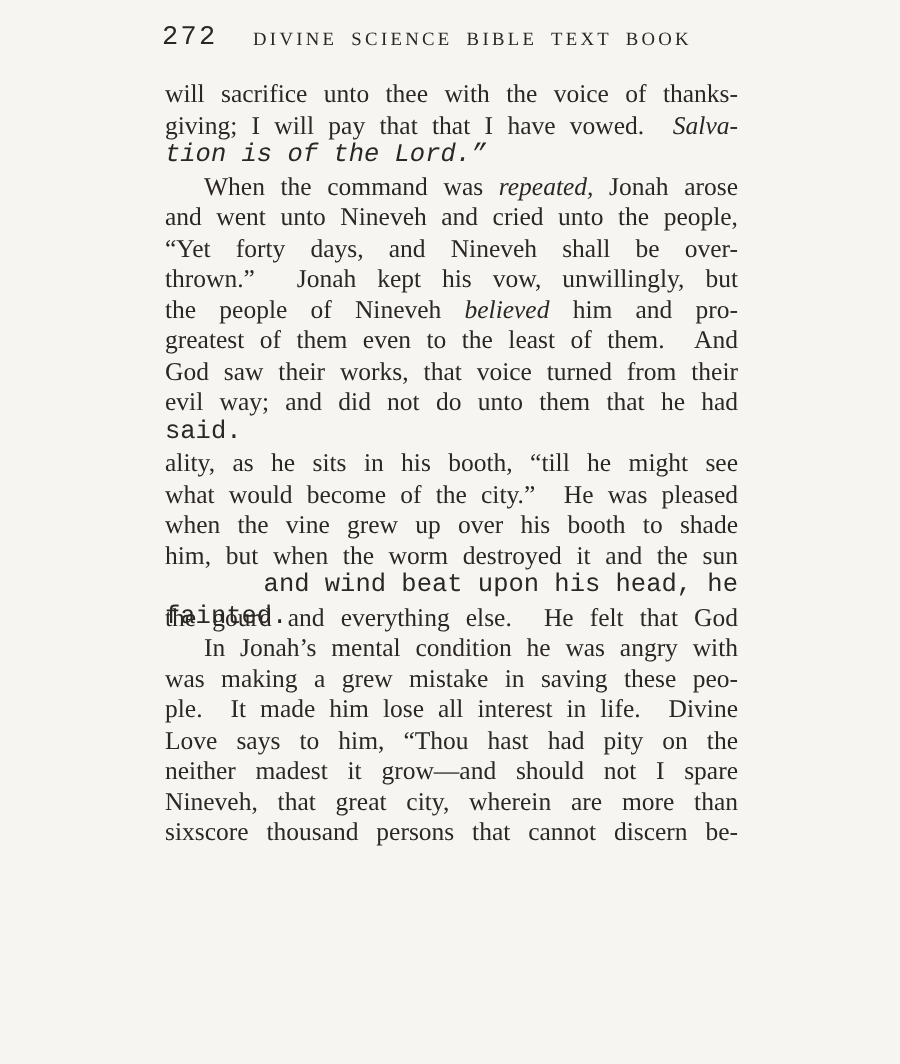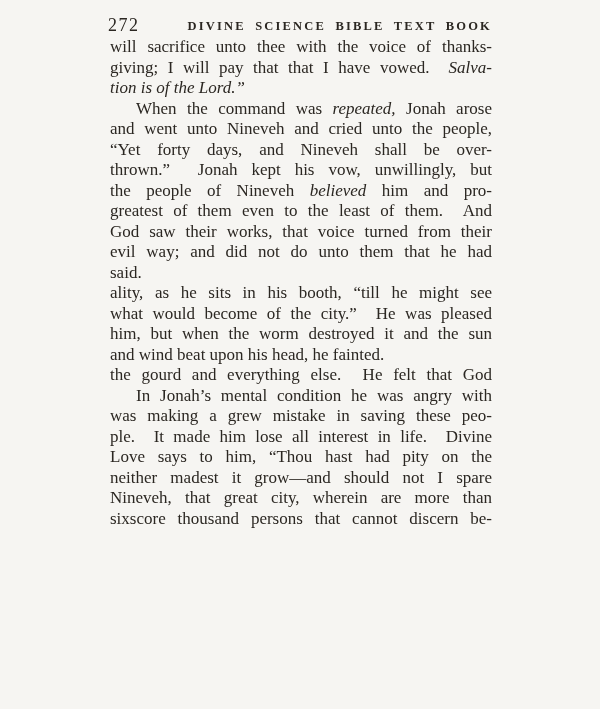--- a/index.html
+++ b/index.html
@@ -26,50 +26,52 @@
     left: 108px;
     width: 384px;
     height: 22px;
   }
   .pagenum {
     position: absolute;
     left: 0;
     top: 0;
     font-size: 18px;
     letter-spacing: 1.5px;
+    font-family: Liberation Mono, monospace;
   }
   .running {
     display: block;
-    text-align: right;
+    text-align: center;
     padding-left: 30px;
     font-size: 12.5px;
-    font-weight: bold;
+    font-weight: normal;
     letter-spacing: 2.2px;
     word-spacing: 4px;
     margin-top: 4px;
     white-space: nowrap;
   }
   .bodytext {
     position: absolute;
     left: 110px;
-    top: 37px;
+    top: 53px;
     width: 382px;
     font-size: 17px;
     line-height: 20.5px;
   }
   .line {
     height: 20.5px;
     text-align: justify;
     text-align-last: justify;
     white-space: nowrap;
   }
   .line.last {
     text-align: right;
     text-align-last: left;
     white-space: normal;
+    font-family: Liberation Mono, monospace;
   }
   .line.indent {
     text-indent: 26px;
   }
   .it {
     font-style: italic;
   }
 </style>
 </head>
 <body>
@@ -87,20 +89,21 @@
       <div class="line"><span>and went unto Nineveh and cried unto the people,</span></div>
       <div class="line"><span>“Yet forty days, and Nineveh shall be over-</span></div>
       <div class="line"><span>thrown.”&nbsp; Jonah kept his vow, unwillingly, but</span></div>
       <div class="line"><span>the people of Nineveh </span><span class="it">believed</span><span> him and pro-</span></div>
       <div class="line"><span>greatest of them even to the least of them.&nbsp; And</span></div>
       <div class="line"><span>God saw their works, that voice turned from their</span></div>
       <div class="line"><span>evil way; and did not do unto them that he had</span></div>
       <div class="line last"><span>said.</span></div>
       <div class="line"><span>ality, as he sits in his booth, “till he might see</span></div>
       <div class="line"><span>what would become of the city.”&nbsp; He was pleased</span></div>
+      <div class="line"><span>when the vine grew up over his booth to shade</span></div>
       <div class="line"><span>him, but when the worm destroyed it and the sun</span></div>
       <div class="line last"><span>and wind beat upon his head, he fainted.</span></div>
       <div class="line"><span>the gourd and everything else.&nbsp; He felt that God</span></div>
       <div class="line indent"><span>In Jonah’s mental condition he was angry with</span></div>
       <div class="line"><span>was making a grew mistake in saving these peo-</span></div>
       <div class="line"><span>ple.&nbsp; It made him lose all interest in life.&nbsp; Divine</span></div>
       <div class="line"><span>Love says to him, “Thou hast had pity on the</span></div>
       <div class="line"><span>neither madest it grow—and should not I spare</span></div>
       <div class="line"><span>Nineveh, that great city, wherein are more than</span></div>
       <div class="line"><span>sixscore thousand persons that cannot discern be-</span></div>

